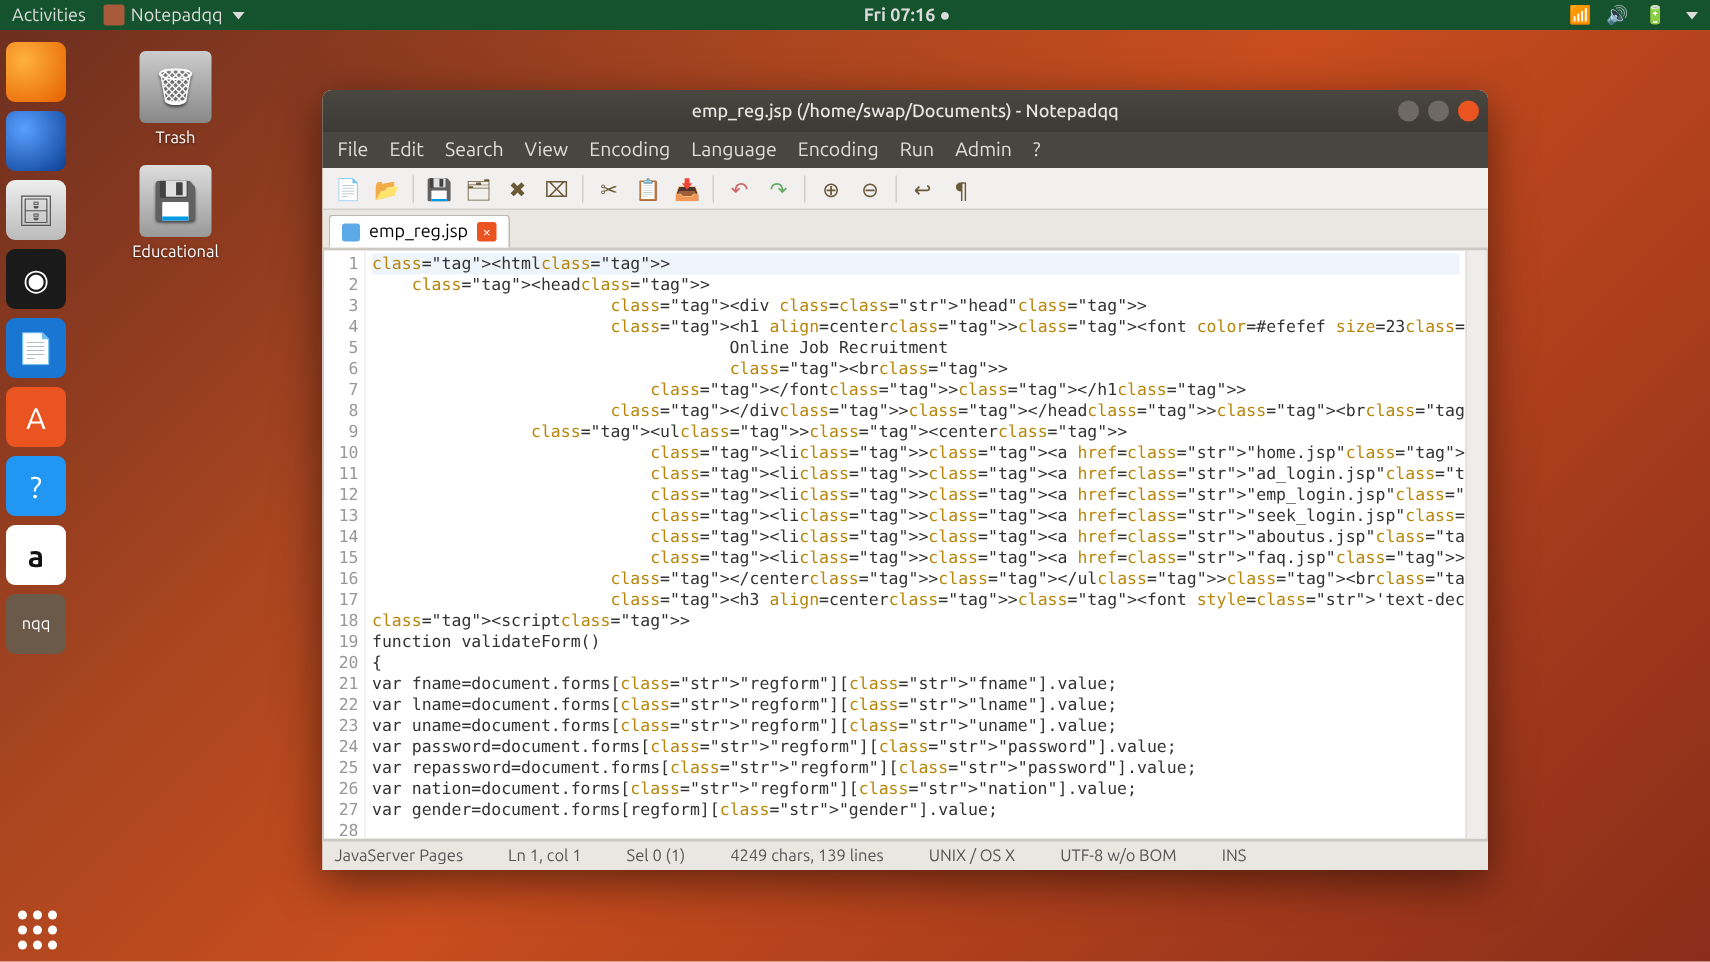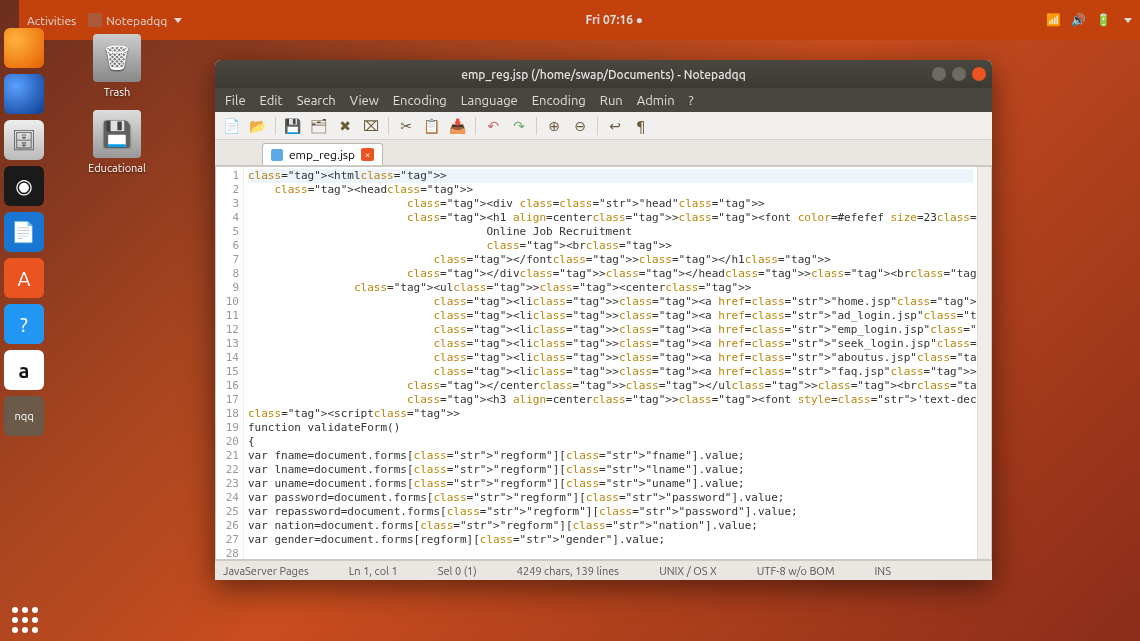--- a/index.html
+++ b/index.html
@@ -6,28 +6,27 @@
 body {
   width: 1140px; height: 641px;
   background: linear-gradient(135deg, #6b2e1f 0%, #a84520 30%, #c94d1e 50%, #8a2d1a 100%);
   font-family: Ubuntu, sans-serif;
   font-size: 13px;
   overflow: hidden;
   position: relative;
 }
 
 .top-panel {
-  height: 40px;
-  background: #c2410c;
+  height: 20px;
+  background: #14532d;
   color: #dcdcdc;
   display: flex;
   align-items: center;
   padding: 0 8px;
   font-size: 12px;
-  margin-left: 19px;
 }
 .top-panel .left { display: flex; gap: 12px; align-items: center; }
 .top-panel .center { flex: 1; text-align: center; font-weight: bold; }
 .top-panel .right { display: flex; gap: 10px; align-items: center; }
 .top-panel .app-icon { width: 14px; height: 14px; background: #a85a3a; border-radius: 2px; }
 .tri-down { display:inline-block; width:0; height:0; border-left:4px solid transparent; border-right:4px solid transparent; border-top:5px solid #dcdcdc; margin-left:3px; vertical-align: middle;}
 
 
 .desktop-icon { position: absolute; width: 70px; text-align: center; color: #fff; font-size: 11px; text-shadow: 0 1px 2px rgba(0,0,0,.6);}
 .desktop-icon .icon-box { width: 48px; height: 48px; margin: 0 auto 4px; border-radius: 4px; display:flex; align-items:center; justify-content:center; font-size:24px;}
@@ -80,33 +79,33 @@
 .menubar span { cursor:default; }
 
 .toolbar {
   height: 28px; background:#f2f0ee; border-bottom:1px solid #d4d0cc;
   display:flex; align-items:center; padding: 0 6px; gap: 4px;
 }
 .tool-btn { width:22px; height:22px; display:flex; align-items:center; justify-content:center; font-size:14px; color:#6a5a3a;}
 .tool-sep { width:1px; height:18px; background:#d0ccc8; margin: 0 2px;}
 
 .tabbar { height:26px; background:#eae7e3; border-bottom:1px solid #ccc8c3; display:flex; align-items:flex-end; padding-left:4px;}
-.tab { height:22px; background:#fff; border:1px solid #bdb8b2; border-bottom:none; border-radius:3px 3px 0 0; padding:2px 8px; display:flex; align-items:center; gap:6px; font-size:12px;margin-left:43px; }
+.tab { height:22px; background:#fff; border:1px solid #bdb8b2; border-bottom:none; border-radius:3px 3px 0 0; padding:2px 8px; display:flex; align-items:center; gap:6px; font-size:12px; }
 .tab .tab-icon { width:12px; height:12px; background:#5da9e8; border-radius:2px;}
 .tab .tab-close { width:13px; height:13px; background:#e95420; border-radius:2px; color:#fff; font-size:10px; line-height:13px; text-align:center;}
 
 .editor-wrap { flex:1; display:flex; overflow:hidden; background:#fff; border:1px solid #ccc8c3; margin:0;}
 .gutter { width:28px; background:#fff; color:#999; text-align:right; padding:2px 4px 2px 2px; font-family: "DejaVu Sans Mono", monospace; font-size:11px; line-height:14px; border-right:1px solid #eee;}
 .gutter div { height:14px; }
 .code { flex:1; font-family:"DejaVu Sans Mono",monospace; font-size:11px; line-height:14px; padding:2px 4px; white-space:pre; overflow:hidden; color:#333;}
 .code .line { height:14px; }
 .code .hl-line { background:#eef4fb; }
 .scroll-v { width:14px; background:#efece9; border-left:1px solid #ddd;} .attr{color:#b8860b;}
 
-.statusbar { height:20px; background:#eae7e3; border-top:1px solid #ccc8c3; display:flex; align-items:center; font-size:11px; color:#555; padding:0 8px; gap:40px;}
+.statusbar { height:20px; background:#eae7e3; border-top:1px solid #ccc8c3; display:flex; align-items:center; font-size:11px; color:#555; padding:0 8px; gap:30px;}
 .statusbar span { white-space:nowrap; }
 </style>
 </head>
 <body>
 
 <div class="top-panel">
   <div class="left">
     <span>Activities</span>
     <span style="display:flex;align-items:center;gap:4px;">
       <span class="app-icon"></span>

